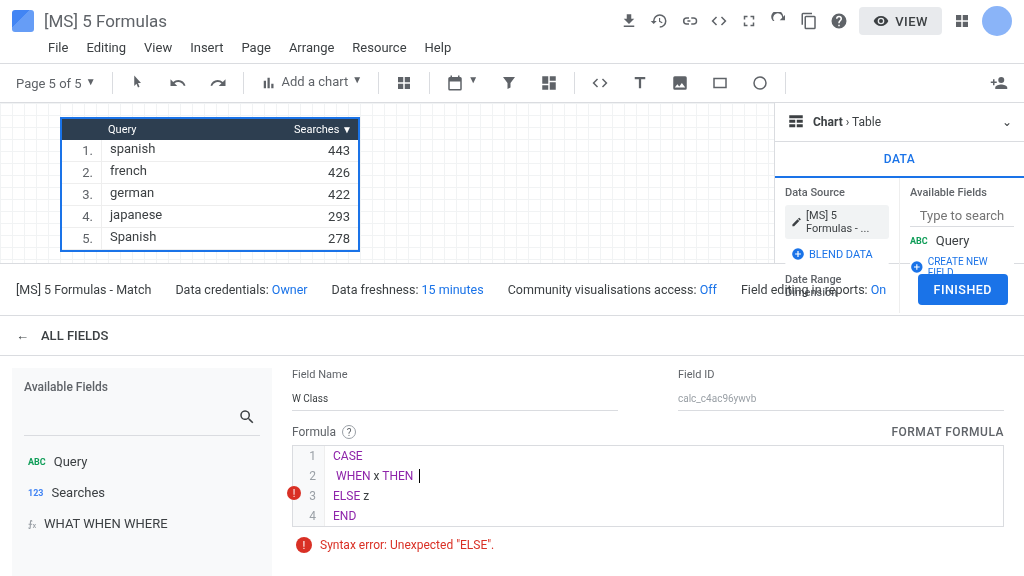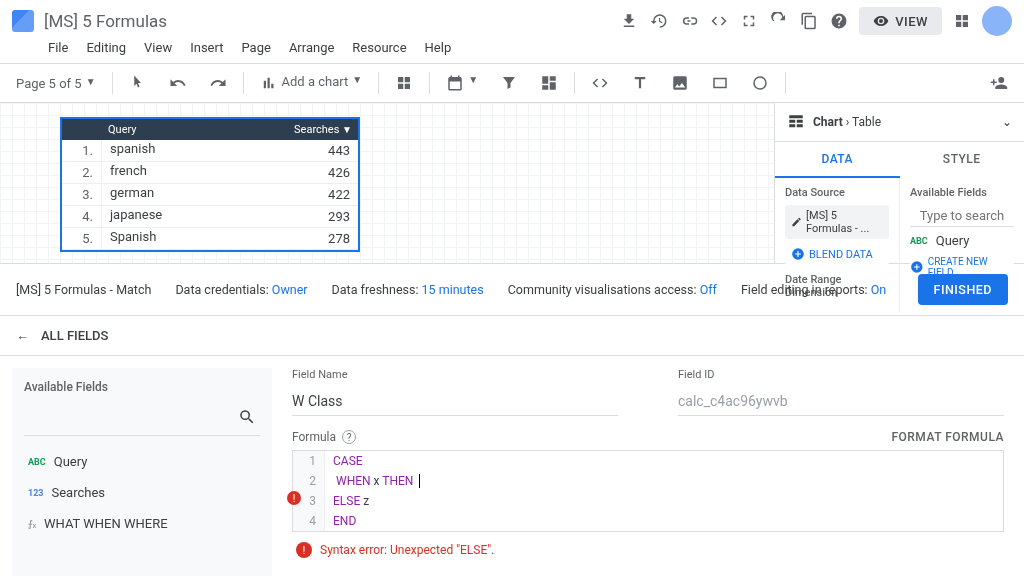--- a/index.html
+++ b/index.html
@@ -46,21 +46,21 @@
 .sidebar{width:260px;background:#f8f9fa;margin:12px;padding:12px}
 .sb-t{font-size:12px;color:#5f6368;font-weight:500;margin-bottom:8px}
 .sb-srch{text-align:right;padding:6px 4px;border-bottom:1px solid #dadce0;margin-bottom:10px}
 .sb-item{padding:8px 4px;font-size:13px;display:flex;align-items:center;gap:8px}
 .tag{font-size:9px;font-weight:bold}
 .t123{color:#4285f4}
 .main{flex:1;padding:12px 20px 0 8px;position:relative}
 .fld-row{display:flex;gap:60px;margin-bottom:6px}
 .fld{flex:1}
 .fld-lbl{font-size:11px;color:#5f6368;margin-bottom:6px}
-.fld-val{font-size:14px;padding:6px 0;border-bottom:1px solid #dadce0}
+.fld-val{font-size:10px;padding:6px 0;border-bottom:1px solid #dadce0}
 .fld-val.ro{color:#9aa0a6}
 .form-row{display:flex;justify-content:space-between;align-items:center;margin:14px 0 6px}
 .form-lbl{font-size:12px;color:#5f6368;display:flex;align-items:center;gap:6px}
 .ff{font-size:12px;color:#5f6368;font-weight:500;letter-spacing:.5px}
 .code{border:1px solid #dadce0;font-family:monospace;font-size:12px;background:#fff}
 .cl{display:flex}
 .ln{width:32px;text-align:right;padding:3px 8px;color:#9aa0a6;background:#f8f9fa;border-right:1px solid #eee}
 .ct{padding:3px 8px}
 .kw{color:#8e24aa}
 .err-ic{position:absolute;left:-6px;width:14px;height:14px;background:#d93025;border-radius:50%;color:#fff;font-size:10px;display:flex;align-items:center;justify-content:center}
@@ -266,21 +266,20 @@
     <div class="rp-h">
       <svg viewBox="0 0 24 24">
           <path d="M3 3h18v4H3zm0 6h8v4H3zm10 0h8v4h-8zM3 15h8v4H3zm10 0h8v4h-8z"></path>
         </svg>
       <span><b>Chart</b> › <span>Table</span></span>
       <span style="flex:1"></span>
       <span>⌄</span>
     </div>
     <div class="rp-tabs">
       <div class="rp-tab active">DATA</div>
-      <div class="rp-tab">STYLE</div>
     </div>
     <div class="rp-body">
       <div class="rp-l">
         <div class="rp-lbl">Data Source</div>
         <div class="chip">
             <svg class="pencil" viewBox="0 0 24 24">
               <path d="M3 17.25V21h3.75L17.81 9.94l-3.75-3.75L3 17.25zM20.71 7.04a1 1 0 000-1.41l-2.34-2.34a1 1 0 00-1.41 0l-1.83 1.83 3.75 3.75 1.83-1.83z"></path>
             </svg>
             <span>[MS] 5 Formulas - ...</span>
           </div>

